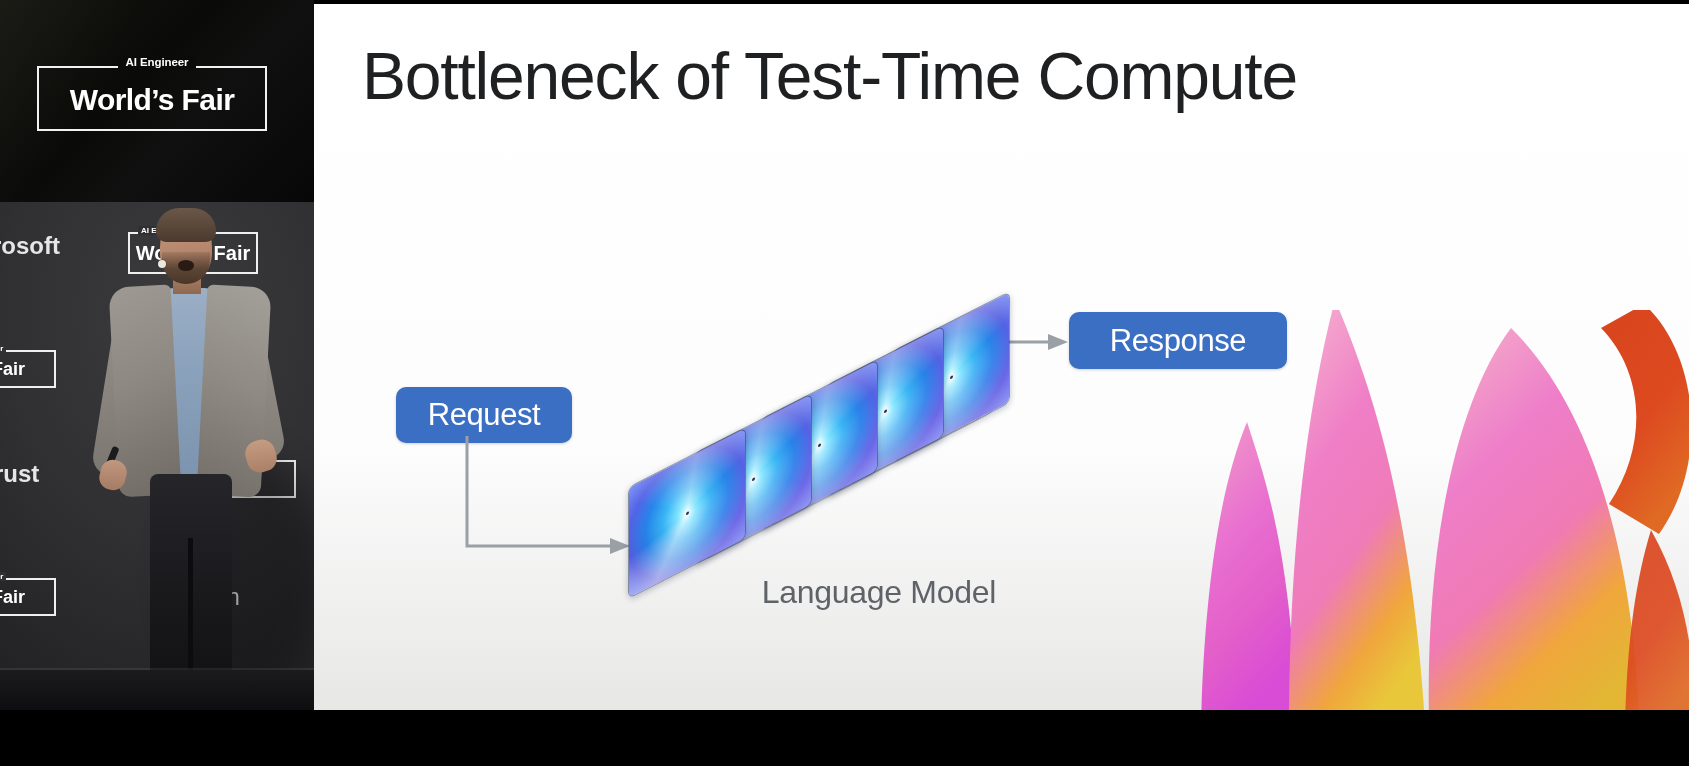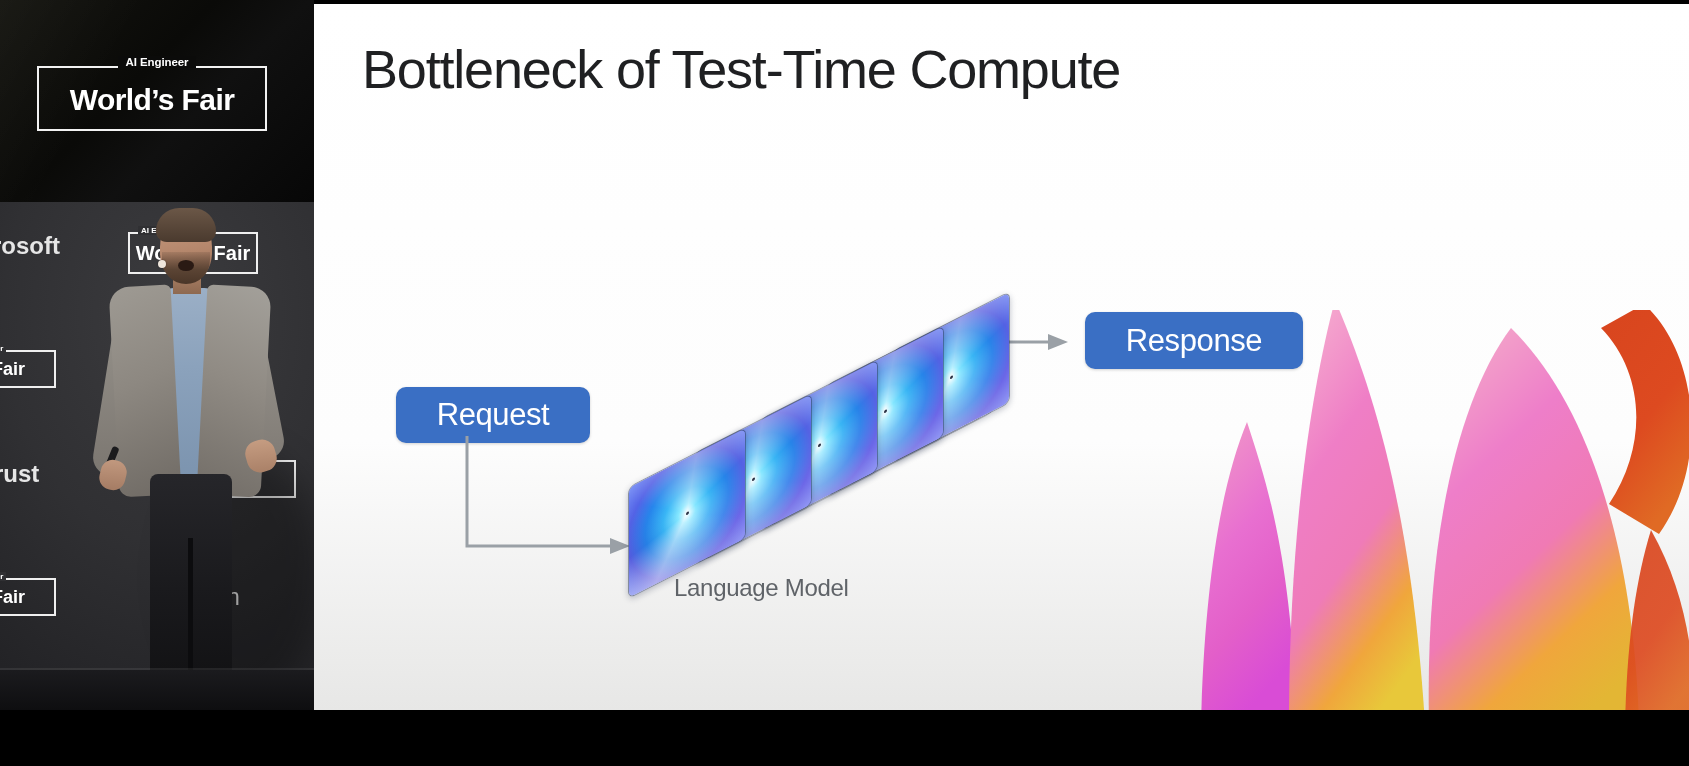--- a/index.html
+++ b/index.html
@@ -171,37 +171,37 @@
   }
 
   
   #slide{
     position:absolute; left:314px; top:4px; width:1375px; height:706px;
     background:linear-gradient(180deg,#ffffff 0%,#fdfdfd 62%,#e7e7e6 100%);
     overflow:hidden;
   }
   #slide-title{
     position:absolute; left:48px; top:36px;
-    font-size:54px; font-weight:400; color:#1f2022;
+    font-size:66px; font-weight:400; color:#1f2022;
     letter-spacing:-1.2px; line-height:1.1; white-space:nowrap;
   }
   #slide-subtitle{
     position:absolute; left:30px; top:190px;
     font-size:30px; font-weight:400; color:#222427;
     letter-spacing:-.5px; white-space:nowrap;
   }
 
   
   .badge{
     position:absolute; border-radius:10px;
     display:flex; align-items:center; justify-content:center;
     color:#fff; font-size:31px; font-weight:400; letter-spacing:-.4px;
     box-shadow:0 1px 3px rgba(0,0,0,.18);
   }
-  #badge-request{ left:82px; top:383px; width:194px; height:56px; }
+  #badge-request{ left:82px; top:383px; width:176px; height:56px; }
   #badge-response{ left:755px; top:308px; width:218px; height:57px; }
 
   
   #elbow-arrow{ position:absolute; left:150px; top:430px; width:180px; height:130px; }
   #straight-arrow{ position:absolute; left:640px; top:320px; width:120px; height:36px; }
 
   
   #lm-stack{ position:absolute; left:290px; top:295px; width:600px; height:270px; }
   .frame{
     position:absolute; width:118px; height:112px; border-radius:12px;
@@ -235,22 +235,22 @@
         rgba(255,255,255,.40) 320deg,
         rgba(255,255,255,.55) 360deg);
     mix-blend-mode:screen;
   }
   .card .dot{
     position:absolute; left:50%; top:50%; width:3px; height:3px;
     margin:-1.5px 0 0 -1.5px; border-radius:50%;
     background:rgba(10,18,40,.85);
   }
   #lm-caption{
-    position:absolute; left:360px; top:570px; width:300px;
-    text-align:left; font-size:24px; font-weight:400; color:#5f6368;
+    position:absolute; left:382px; top:570px; width:300px;
+    text-align:right; font-size:32px; font-weight:400; color:#5f6368;
     letter-spacing:-.3px; white-space:nowrap;
   }
 
   
   #decor{ position:absolute; right:0; bottom:0; width:520px; height:400px; overflow:hidden; }
   #decor svg{ position:absolute; right:-10px; bottom:-14px; }
 
   #bottom-bar{
     position:absolute; left:0; bottom:0; width:1689px; height:56px; background:#000;
   }
@@ -328,21 +328,21 @@
 
   <div id="slide">
 
     <h1 id="slide-title">Bottleneck of Test-Time Compute</h1>
 
 
     <div class="badge" id="badge-request" style="background:#3a6fc4;">
       <span>Request</span>
     </div>
 
-    <div class="badge" id="badge-response" style="background:#3a6fc4;margin-left:16px;">
+    <div class="badge" id="badge-response" style="background:#3a6fc4;">
       <span>Response</span>
     </div>
 
     <svg id="elbow-arrow" viewBox="0 0 180 130">
       <path d="M3 2 L3 112 L148 112" fill="none" stroke="#9aa0a6" stroke-width="3"></path>
       <path d="M146 104 L166 112 L146 120 Z" fill="#9aa0a6"></path>
     </svg>
 
     <svg id="straight-arrow" viewBox="0 0 120 36">
       <path d="M2 18 L96 18" fill="none" stroke="#9aa0a6" stroke-width="3"></path>

